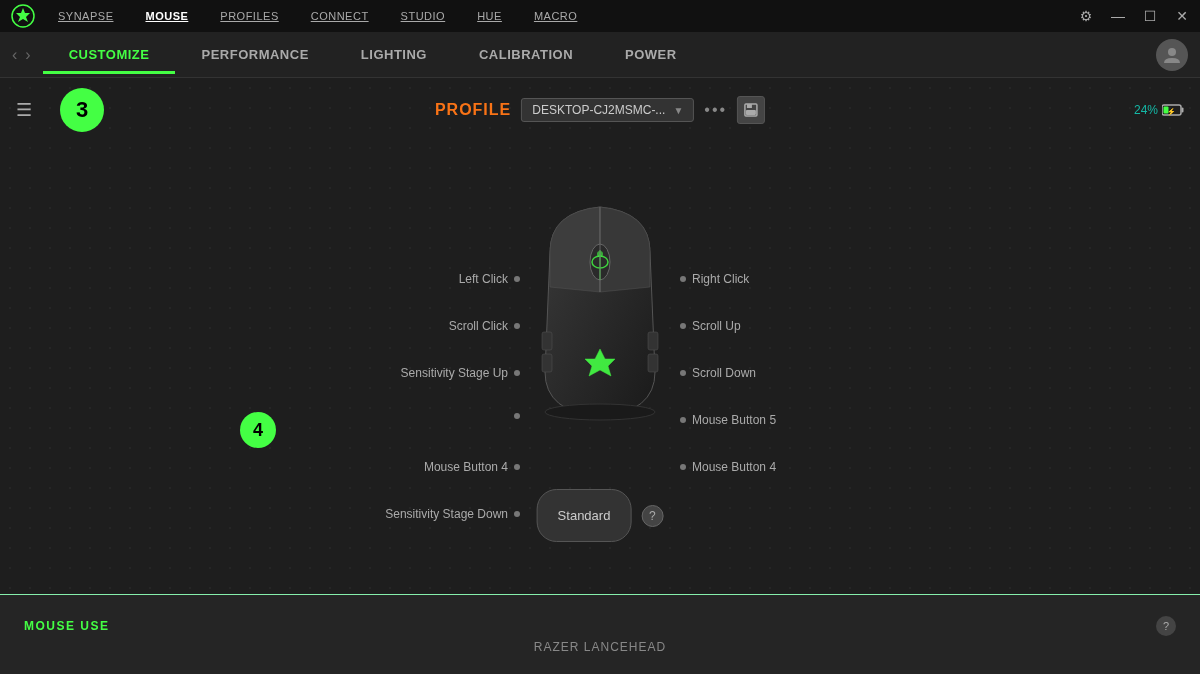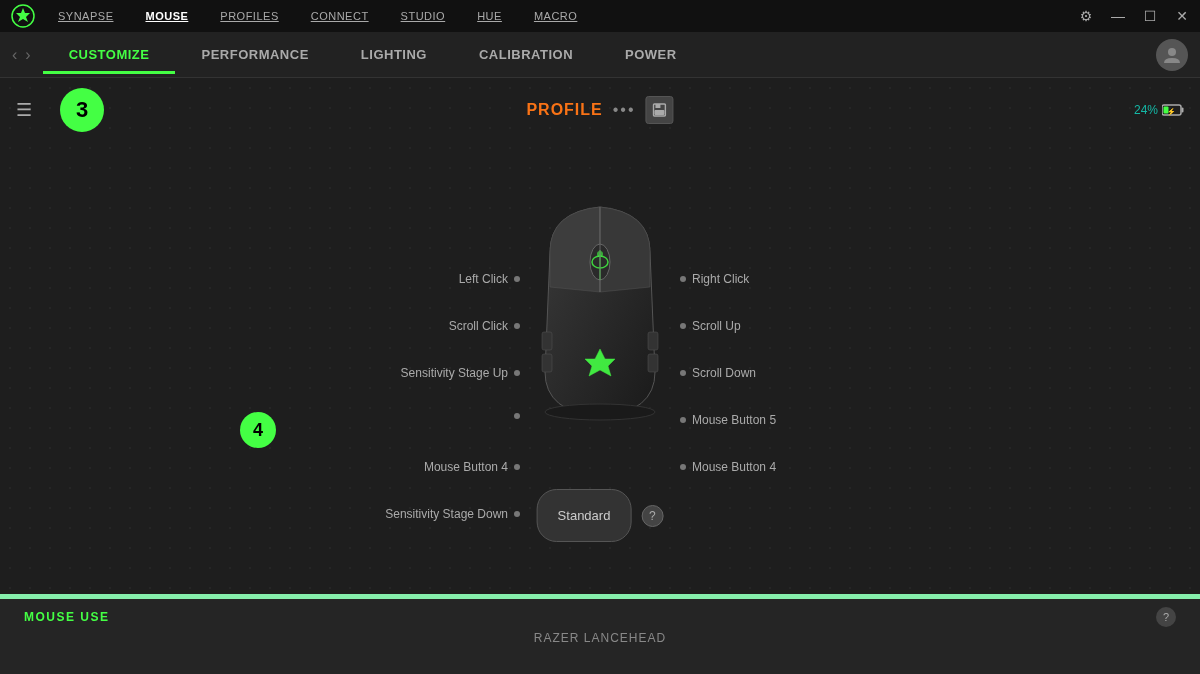--- a/index.html
+++ b/index.html
@@ -282,24 +282,25 @@
     }
 
     
     .bottom-bar {
       position: absolute;
       bottom: 0;
       left: 0;
       right: 0;
       height: 80px;
       background: #252525;
-      border-top: 5px solid #86efac;
+      border-top: 1px solid #86efac;
       z-index: 20;
       display: flex;
       flex-direction: column;
+      justify-content: center;
     }
     .bottom-bar-header {
       display: flex;
       align-items: center;
       padding: 8px 24px 4px;
       justify-content: space-between;
     }
     .mouse-use-label {
       font-size: 12px;
       font-weight: bold;
@@ -435,20 +436,24 @@
 </div>
 
 <div class="main">
 
   <div class="main-topbar">
     <div class="hamburger">☰</div>
     <div class="profile-badge">3</div>
 
     <div class="profile-section">
       <span class="profile-label">PROFILE</span>
+      <div class="profile-dropdown">
+        <span>DESKTOP-CJ2MSMC-...</span>
+        <span class="profile-dropdown-arrow">▼</span>
+      </div>
       <div class="profile-dots">•••</div>
       <div class="profile-icon-btn">
         <svg width="14" height="14" viewBox="0 0 14 14">
           <rect x="1" y="1" width="12" height="12" rx="1" fill="none" stroke="#aaa" stroke-width="1.5"></rect>
           <rect x="3" y="1" width="5" height="4" fill="#aaa"></rect>
           <rect x="2" y="7" width="10" height="5" rx="1" fill="#aaa"></rect>
         </svg>
       </div>
     </div>
 

